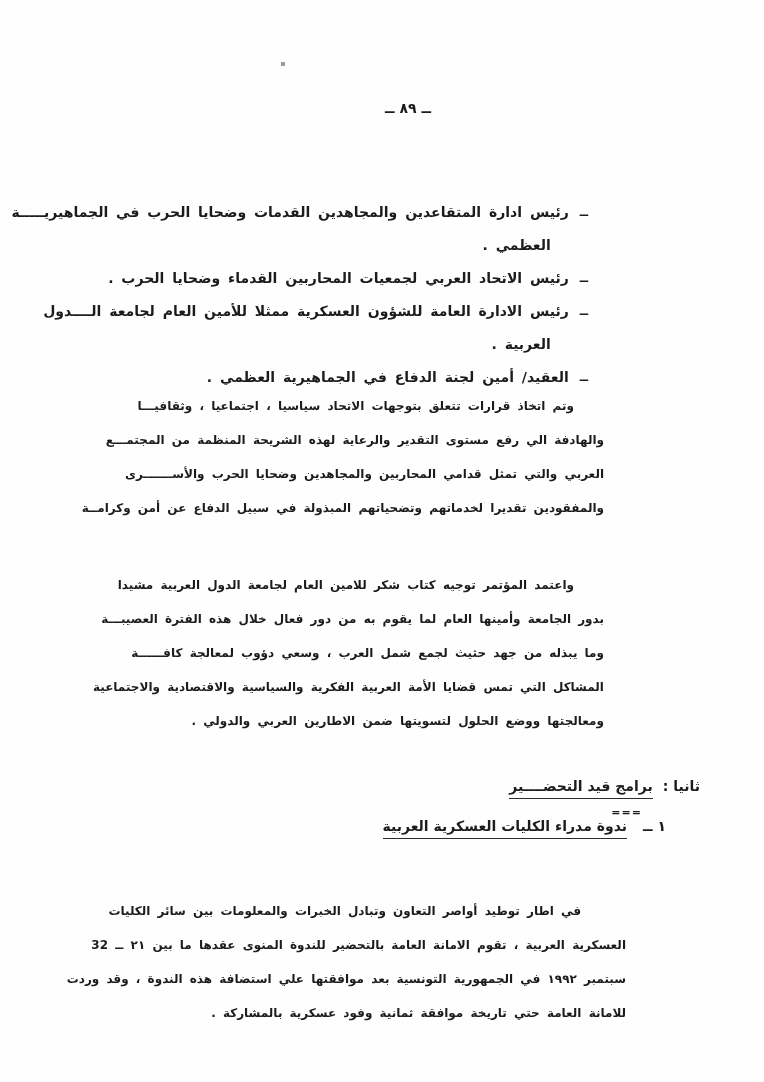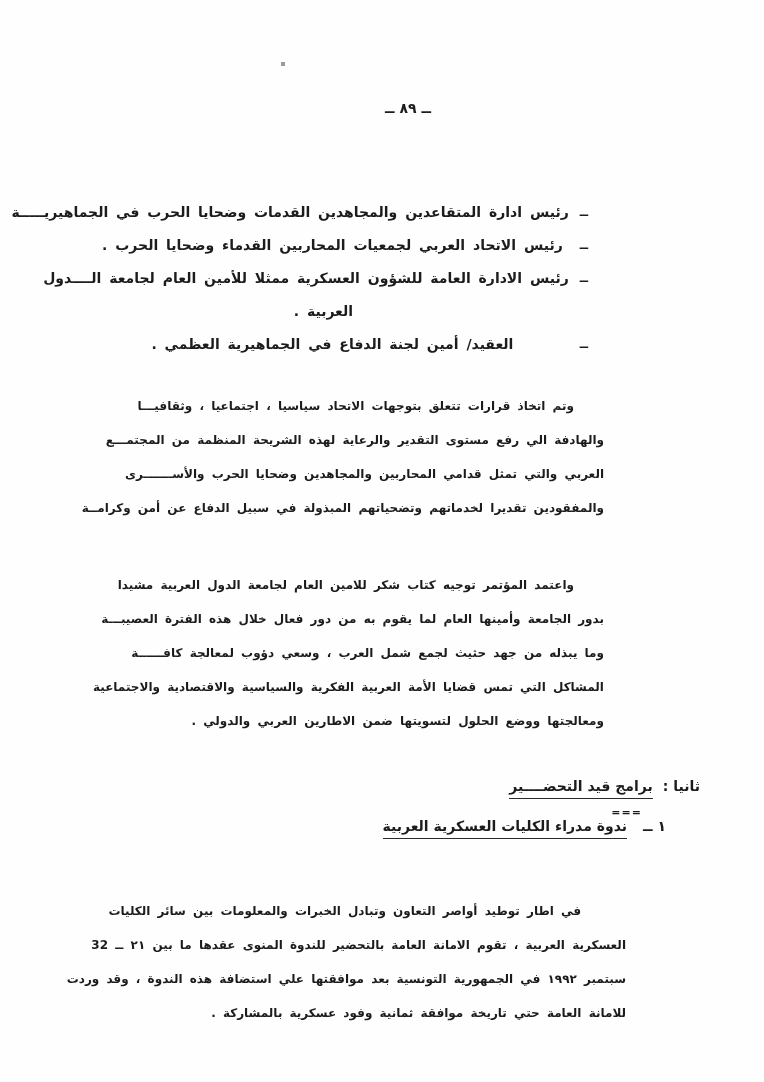--- a/index.html
+++ b/index.html
@@ -41,21 +41,21 @@
   }
   .bullet .dash {
     flex:0 0 auto;
     margin-left:11px;
     line-height:33px;
     font-size:12px;
   }
   .btext { flex:1 1 auto; min-width:0; }
   .bline {
     white-space:nowrap;
-    text-align:center;
+    text-align:right;
     line-height:33px;
     word-spacing:3px;
   }
   .bline.wrapped { padding-right:18px; }
 
   
   .para {
     direction:rtl;
     font-size:12px;
   }
@@ -109,20 +109,21 @@
 <div class="abs page-number">ــ ٨٩ ــ</div>
 
 <div class="abs speck"></div>
 
 <div class="abs bullet-list">
 
   <div class="bullet">
     <span class="dash">ــ</span>
     <div class="btext">
       <div class="bline">رئيس ادارة المتقاعدين والمجاهدين القدمات وضحايا الحرب في الجماهيريـــــة</div>
+      <div class="bline wrapped">العظمي .</div>
     </div>
   </div>
 
   <div class="bullet">
     <span class="dash">ــ</span>
     <div class="btext">
       <div class="bline">رئيس الاتحاد العربي لجمعيات المحاربين القدماء وضحايا الحرب .</div>
     </div>
   </div>
 

